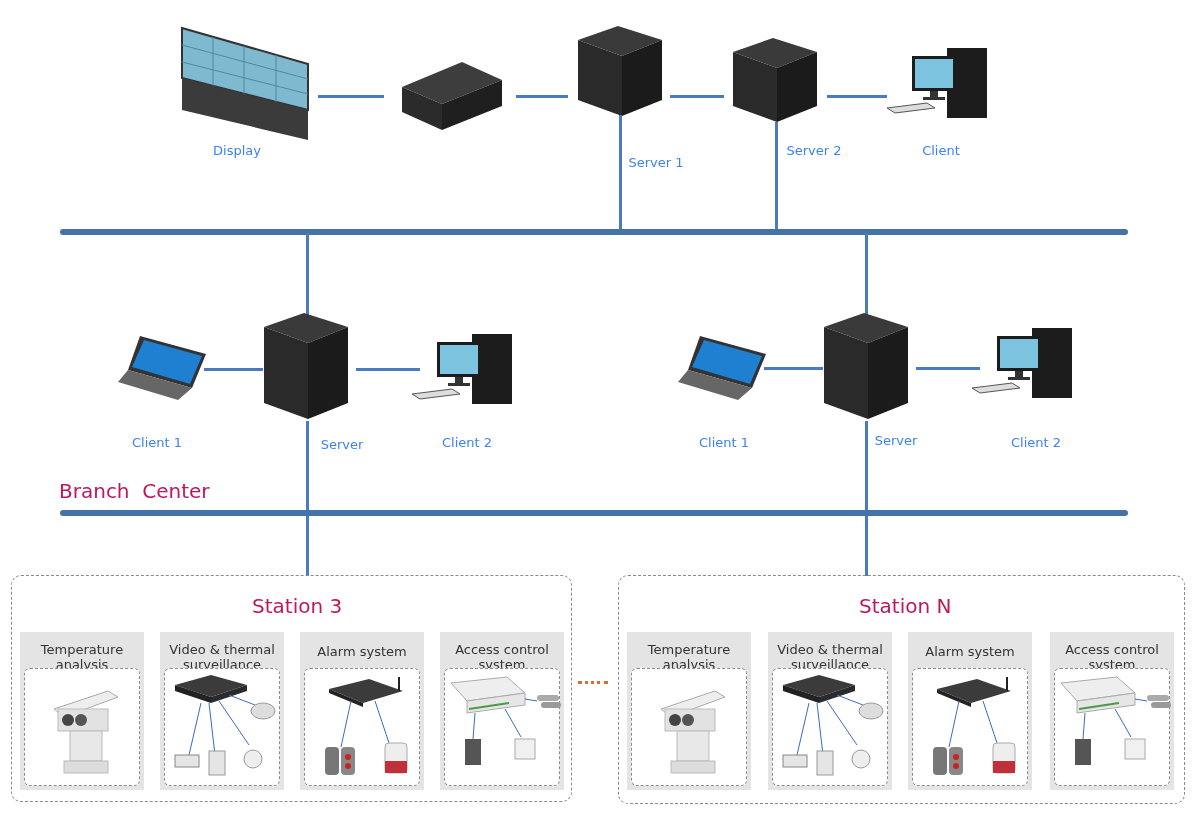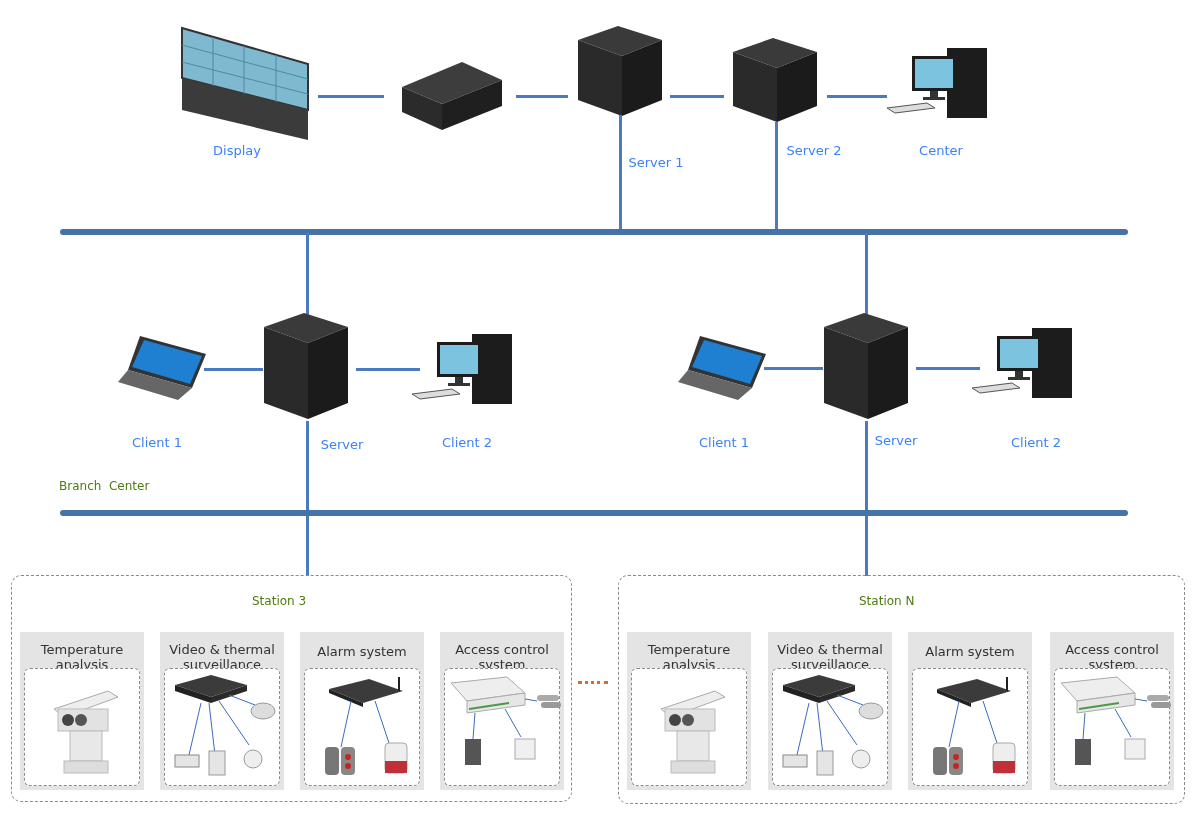--- a/index.html
+++ b/index.html
@@ -1,20 +1,20 @@
 <!DOCTYPE html>
 <html><head>
 <meta charset="utf-8">
 <style>
   html,body{margin:0;padding:0;background:#fff;}
   body{width:1200px;height:816px;position:relative;overflow:hidden;font-family:"DejaVu Sans","Liberation Sans",sans-serif;}
   .lbl{position:absolute;font-size:13px;color:#3b82f6;white-space:nowrap;transform:translateX(-50%);}
   .hline{position:absolute;background:#4572a7;height:6px;border-radius:3px;}
   .link{position:absolute;background:#4a7bc0;}
-  .title-blue{position:absolute;color:#4d7c0f;font-size:12px;white-space:nowrap;text-align:center;}
+  .title-blue{position:absolute;color:#be185d;font-size:20px;white-space:nowrap;text-align:center;}
   .station{position:absolute;border:1px dashed #8a8a8a;border-radius:10px;}
   .panel{position:absolute;background:#e4e4e4;width:124px;height:158px;}
   .panel .ptitle{position:absolute;left:0;right:0;top:10px;text-align:center;font-size:13px;line-height:15px;color:#333;}
   .panel .inner{position:absolute;left:4px;right:4px;top:36px;bottom:4px;background:#fff;border:1px dashed #8a8a8a;border-radius:6px;}
   .dots{position:absolute;border-top:3px dotted #d96c2c;width:30px;height:0;}
   svg{position:absolute;overflow:visible;}
 </style>
 </head>
 <body>
 
@@ -60,21 +60,21 @@
 <div class="link" style="left:827px;top:95px;width:60px;height:3px;"></div>
 
 <svg style="left:887px;top:46px;" width="105" height="75">
   <rect x="60" y="2" width="40" height="70" fill="#1c1c1c"></rect>
   <rect x="25" y="10" width="44" height="35" fill="#1c1c1c"></rect>
   <rect x="28" y="13" width="38" height="29" fill="#7cc3e0"></rect>
   <rect x="43" y="45" width="8" height="7" fill="#333"></rect>
   <rect x="36" y="51" width="22" height="3" fill="#333"></rect>
   <polygon points="0,62 40,57 48,62 8,67" fill="#ddd" stroke="#555" stroke-width="1"></polygon>
 </svg>
-<span class="lbl" style="left:941px;top:143px;">Center</span>
+<span class="lbl" style="left:941px;top:143px;">Client</span>
 
 <div class="link" style="left:619px;top:115px;width:3px;height:118px;"></div>
 <div class="link" style="left:775px;top:122px;width:3px;height:111px;"></div>
 
 <div class="hline" style="left:60px;top:229px;width:1068px;"></div>
 
 <div class="link" style="left:306px;top:233px;width:3px;height:88px;"></div>
 <div class="link" style="left:865px;top:233px;width:3px;height:85px;"></div>
 
 <svg style="left:118px;top:336px;" width="90" height="65">

